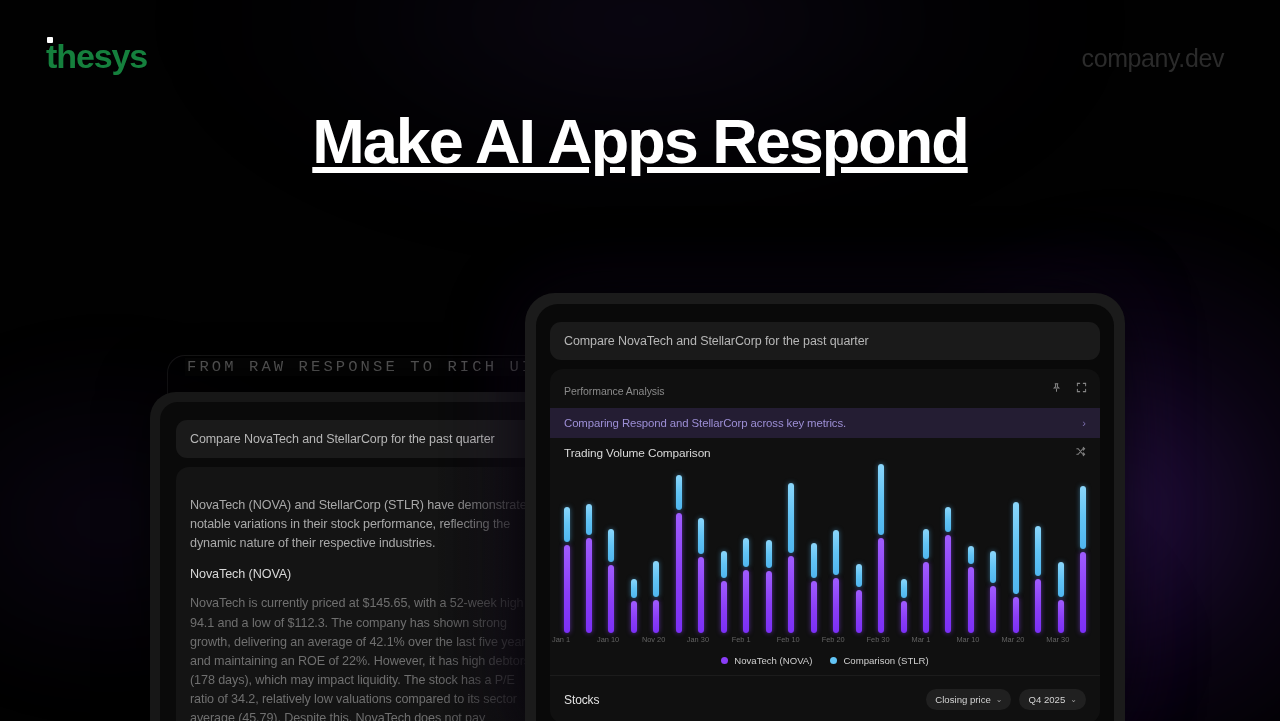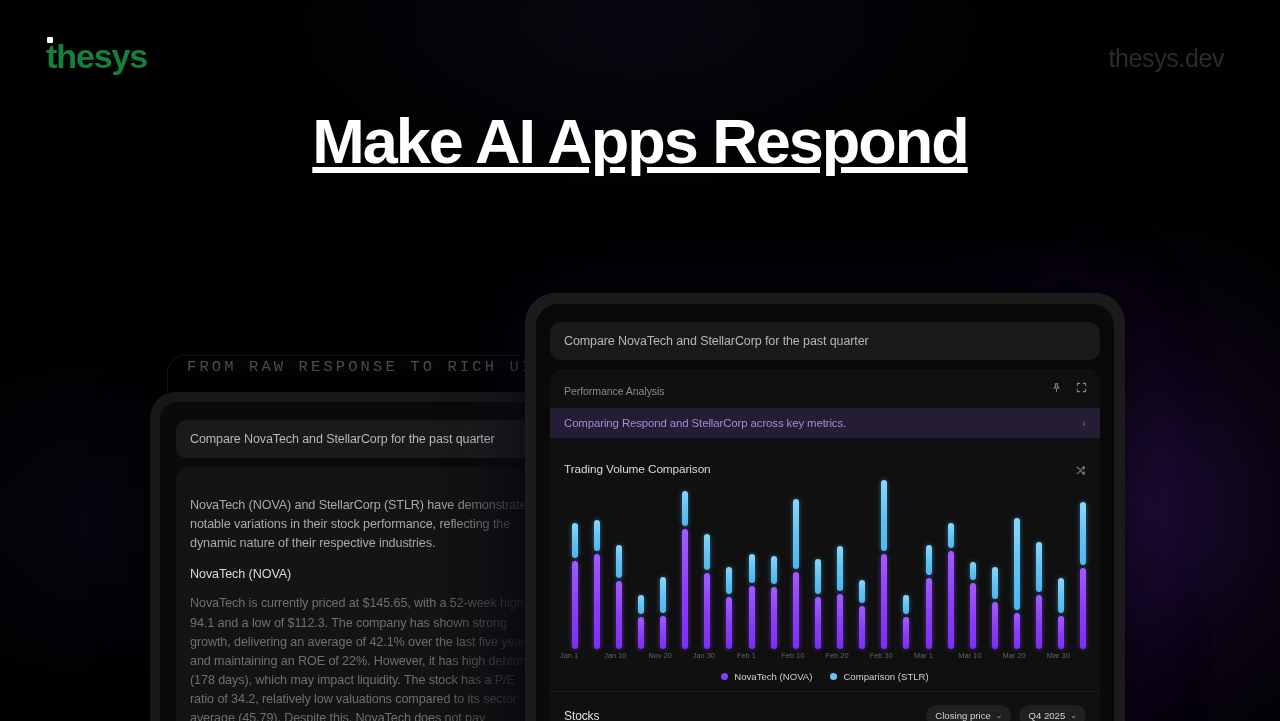--- a/index.html
+++ b/index.html
@@ -141,30 +141,30 @@
   .ic svg { width:100%; height:100%; display:block; }
 
   .insight-bar {
     background:#241d33; padding:9px 14px;
     display:flex; align-items:center; justify-content:space-between;
   }
   .insight-text { font-size:11.4px; color:#9d8fd6; letter-spacing:-0.1px; }
   .insight-chev { font-size:11px; color:#7c6fae; line-height:1; }
 
   .chart-head {
-    display:flex; align-items:flex-end; justify-content:space-between;
-    padding:24px 14px 2px 14px;
+    display:flex; align-items:flex-start; justify-content:space-between;
+    padding:8px 14px 2px 14px;
   }
   .chart-title { font-size:11.8px; color:#d9d9d9; letter-spacing:-0.1px; }
   .chart-ic { width:11px; height:11px; opacity:0.6; }
   .chart-ic svg { width:100%; height:100%; display:block; }
 
   
   .plot {
-    position:relative; height:165px; margin:6px 12px 0 20px;
+    position:relative; height:165px; margin:6px 12px 0 12px;
   }
   .bars { position:absolute; left:0; right:0; bottom:0; height:158px;
           display:flex; align-items:flex-end; justify-content:space-between; }
   .slot { position:relative; width:9px; height:100%; }
   .bar {
     position:absolute; left:1.5px; width:6px; border-radius:3px;
   }
   .bar-nova {
     bottom:0;
     background:linear-gradient(to top, #7b2ff7 0%, #8a3df7 45%, #a05cff 100%);
@@ -212,21 +212,21 @@
   <div class="glow glow-purple-r"></div>
   <div class="glow glow-purple-b"></div>
   <div class="glow glow-left"></div>
 
   <div class="logo">
     <div class="logo-mark">
       <div class="logo-dot"></div>
       <div class="logo-text">thesys</div>
     </div>
   </div>
-  <div class="site-url">thesys.dev</div>
+  <div class="site-url">company.dev</div>
 
   <div class="headline">
     <span>Make AI Apps Respond</span>
   </div>
 
   <div class="eyebrow-frame"></div>
   <div class="eyebrow">
     <span>FROM RAW RESPONSE TO RICH UI</span>
     <span class="eyebrow-arrow">→</span>
   </div>

